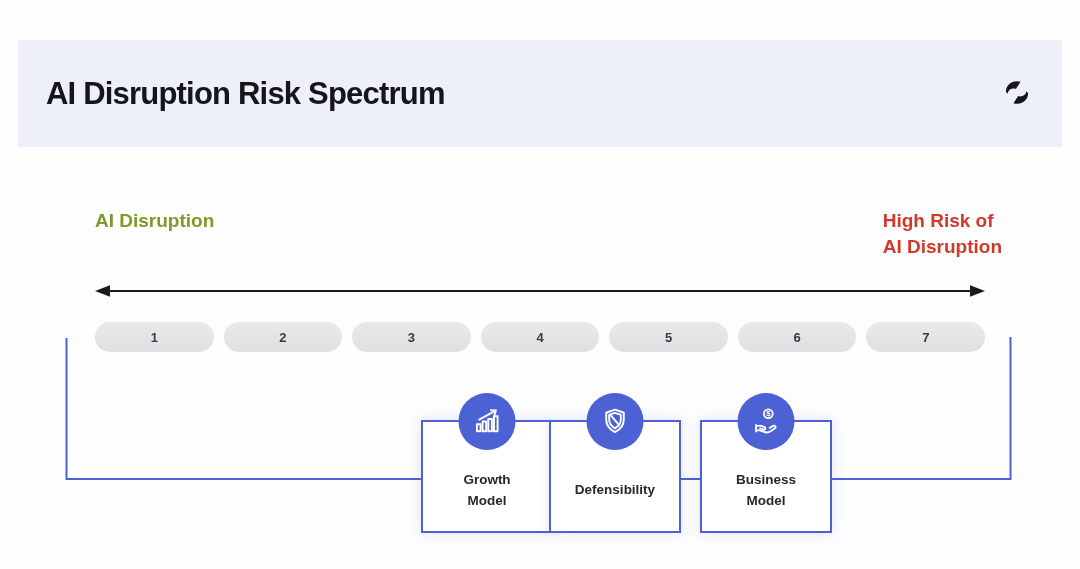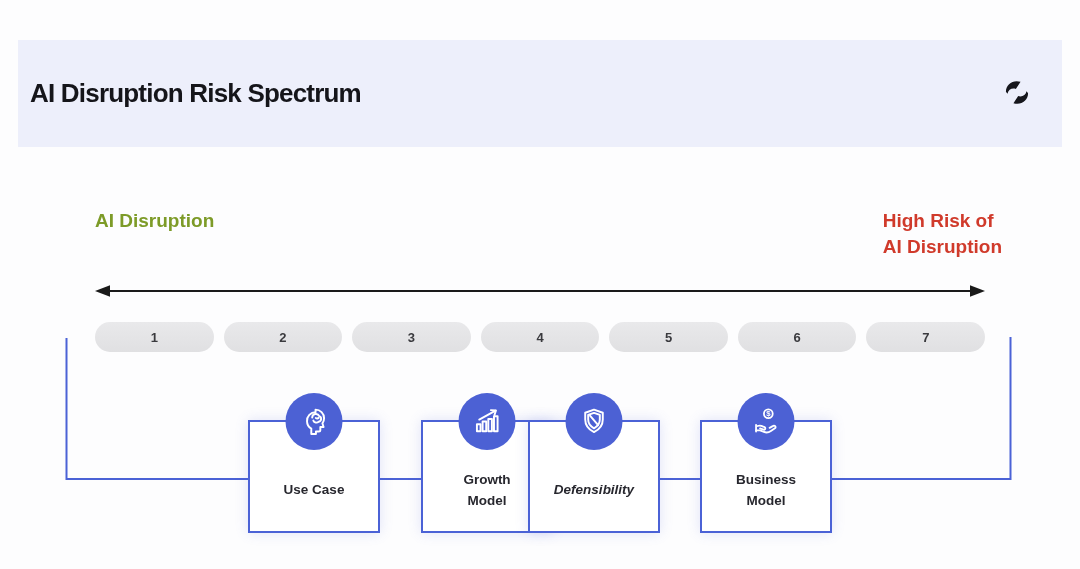--- a/index.html
+++ b/index.html
@@ -13,22 +13,22 @@
     background:var(--page_bg,#fdfdfe);
     overflow:hidden;
   }
   
   .header{
     position:absolute;left:18px;top:40px;width:1044px;height:107px;
     background:var(--header_bg,#edeffb);
     display:flex;align-items:center;
   }
   .title{
-    margin-left:12px;
-    font-size:26px;font-weight:700;letter-spacing:-0.8px;
+    margin-left:28px;
+    font-size:31px;font-weight:700;letter-spacing:-0.8px;
     color:var(--title_black,#15151a);
   }
   .brand-mark{
     position:absolute;right:26px;top:50%;transform:translateY(-54%);
     width:38px;height:38px;
   }
   
   .risk-label{position:absolute;top:208px;font-size:19px;font-weight:700;line-height:26px;}
   .risk-low{left:95px;color:var(--green,#7d9b28);text-align:left;}
   .risk-high{right:78px;color:var(--red,#d03a2b);}
@@ -52,21 +52,21 @@
   .factor-box{
     position:absolute;top:420px;width:132px;height:113px;box-sizing:border-box;
     background:#ffffff;
     border:2px solid var(--line_blue,#4b62d6);
     box-shadow:0 0 12px rgba(88,108,216,0.18);
     display:flex;align-items:center;justify-content:center;
     padding-top:26px;
   }
   .factor-box.pos-0{left:248px;}
   .factor-box.pos-1{left:421px;}
-  .factor-box.pos-2{left:528px;font-style:italic;}
+  .factor-box.pos-2{left:549px;}
   .factor-box.pos-3{left:700px;}
   .factor-label{
     text-align:center;font-size:13.5px;font-weight:700;line-height:21px;
     color:var(--label_text,#27272e);
   }
   .label-line{display:block;}
   .label-line:empty{display:none;}
   .factor-circle{
     position:absolute;left:50%;top:-29px;transform:translateX(-50%);
     width:57px;height:57px;border-radius:50%;
@@ -109,33 +109,20 @@
     <div class="pill">4</div>
     <div class="pill">5</div>
     <div class="pill">6</div>
     <div class="pill">7</div>
   </div>
 
   <svg class="connector-svg" viewBox="0 0 1080 569" aria-hidden="true">
     <path d="M66.5,338 L66.5,479 L1010.5,479 L1010.5,337" fill="none" stroke="#4b62d6" stroke-width="2"></path>
   </svg>
 
-  <div class="factor-box pos-0">
-    <div class="factor-circle">
-      <svg viewBox="0 0 24 24" fill="none" stroke="#ffffff" stroke-width="1.5" stroke-linecap="round" stroke-linejoin="round" aria-hidden="true">
-        <path d="M13.2 2.8a6.6 6.6 0 0 1 6.6 6.6c0 1.5-.5 2.9-1.3 4l.9 2.9h-2.5v2.2c0 .7-.6 1.2-1.2 1.2h-2.2v2h-3.6v-4.2c-2.1-1.2-3.3-3.2-3.3-5.7a6.6 6.6 0 0 1 6.6-7z"></path>
-        <path d="M10.6 8.9a2.9 2.9 0 0 1 5.5-1.1 2.3 2.3 0 0 1-.5 4.4 2.6 2.6 0 0 1-4.1-.9"></path>
-        <path d="M13.4 9.3c.7.4 1.5.4 2.2-.1"></path>
-      </svg>
-    </div>
-    <div class="factor-label">
-      <span class="label-line">Use Case</span>
-
-    </div>
-  </div>
 
   <div class="factor-box pos-1">
     <div class="factor-circle">
       <svg viewBox="0 0 24 24" fill="none" stroke="#ffffff" stroke-width="1.5" stroke-linecap="round" stroke-linejoin="round" aria-hidden="true">
         <rect x="4.2" y="14.2" width="2.8" height="5.3"></rect>
         <rect x="8.6" y="12" width="2.8" height="7.5"></rect>
         <rect x="13" y="10" width="2.8" height="9.5"></rect>
         <rect x="17.4" y="8" width="2.8" height="11.5"></rect>
         <path d="M6 10.5 L18.6 3.6"></path>
         <path d="M15 3.2 L18.9 3.4 L17.8 7"></path>

